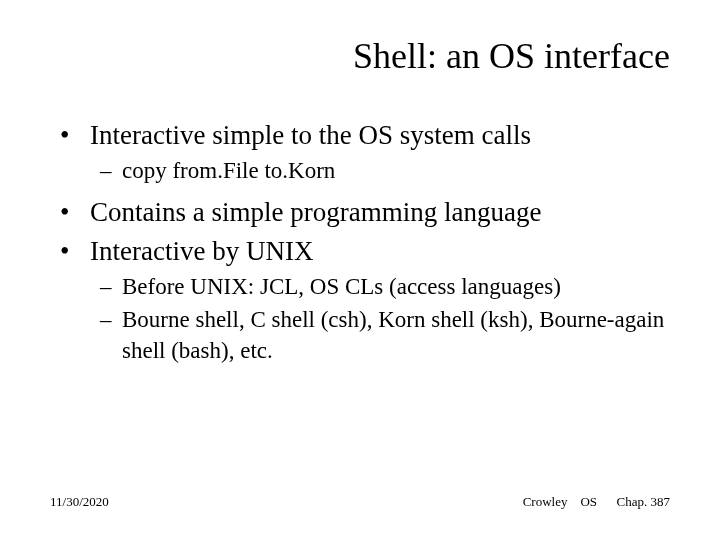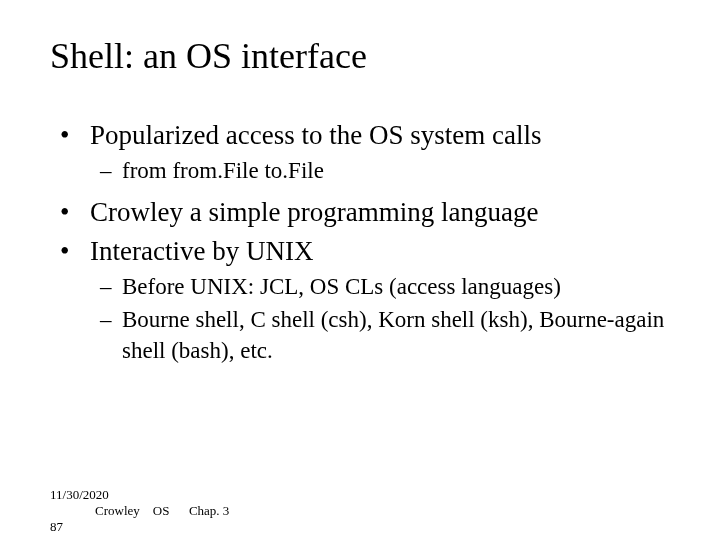--- a/index.html
+++ b/index.html
@@ -10,21 +10,21 @@
     body {
       width: 720px;
       height: 540px;
       background: #ffffff;
       font-family: "Times New Roman", Times, serif;
       color: #000000;
       position: relative;
       padding: 30px 50px 20px 50px;
     }
     .title {
-      text-align: left;
+      text-align: right;
       font-size: 36px;
       font-weight: normal;
       margin-bottom: 40px;
       margin-top: 5px;
     }
     .content {
       padding-left: 10px;
     }
     .bullet-item {
       display: flex;
@@ -51,61 +51,60 @@
       flex-shrink: 0;
     }
     .sub-text {
       flex: 1;
     }
     .spacer-small {
       height: 6px;
     }
     .footer {
       position: absolute;
-      bottom: 5px;
+      bottom: 30px;
       left: 50px;
       right: 50px;
       display: flex;
       font-size: 13px;
       align-items: baseline;
-      flex-direction: column;
     }
     .footer-date {
       flex: 0 0 auto;
     }
     .footer-center {
       flex: 1;
-      text-align: left;
+      text-align: right;
       padding-left: 45px;
     }
     .footer-page {
       flex: 0 0 auto;
     }
   </style>
 </head>
 <body>
 
 <h1 class="title">Shell: an OS interface</h1>
 
 <div class="content">
 
   <div class="bullet-item">
     <div class="bullet-mark">•</div>
-    <div class="bullet-text">Popularized access to the OS system calls</div>
+    <div class="bullet-text">Interactive simple to the OS system calls</div>
   </div>
   <div class="sub-item">
     <div class="sub-mark">–</div>
-    <div class="sub-text">from from.File to.File</div>
+    <div class="sub-text">copy from.File to.Korn</div>
   </div>
 
   <div class="spacer-small"></div>
 
   <div class="bullet-item">
     <div class="bullet-mark">•</div>
-    <div class="bullet-text">Crowley a simple programming language</div>
+    <div class="bullet-text">Contains a simple programming language</div>
   </div>
 
   <div class="bullet-item">
     <div class="bullet-mark">•</div>
     <div class="bullet-text">Interactive by UNIX</div>
   </div>
   <div class="sub-item">
     <div class="sub-mark">–</div>
     <div class="sub-text">Before UNIX: JCL, OS CLs (access languages)</div>
   </div>

